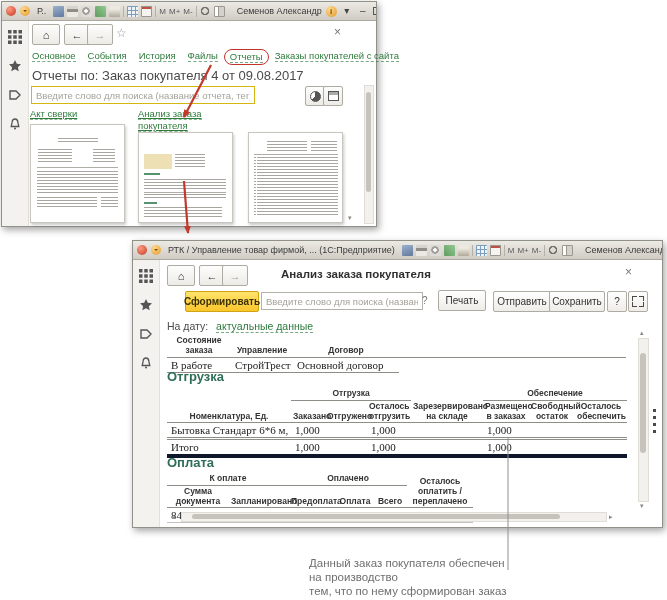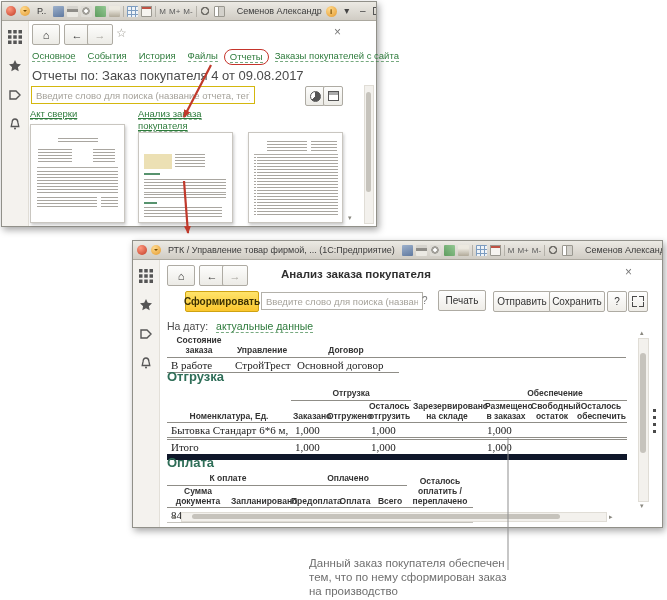--- a/index.html
+++ b/index.html
@@ -73,21 +73,21 @@
   .sb-arrow{position:absolute;font-size:7px;color:#8a8880;line-height:7px;}
   .dots{position:absolute;width:3px;height:26px;background:repeating-linear-gradient(to bottom,#4a4a4a 0 3px,transparent 3px 7px);}
   
   .sect{position:absolute;font-size:13px;font-weight:bold;color:#2f6e58;}
   table.rep{border-collapse:collapse;table-layout:fixed;}
   table.rep th{font-size:8.5px;font-weight:bold;color:#333;text-align:center;vertical-align:bottom;padding:1px 2px;line-height:1.15;}
   table.rep td{font-size:11px;color:#222;padding:1px 4px;white-space:nowrap;overflow:hidden;font-family:Liberation Serif, serif;}
   .gline{border-bottom:1px solid #8f8d87;}
   .hline th{border-bottom:1px solid #8f8d87;}
   .r-prod td{border-bottom:3px double #8f8d87;}
-  .r-tot td{border-bottom:6px solid #0f172a;margin-left:37px;}
+  .r-tot td{border-bottom:4px solid #0f172a;margin-left:37px;}
   .r-pay td{border-bottom:1px solid #c4c2bc;color:#4d4d4d;}
   .num{text-align:left;}
   
   .ann{position:absolute;font-size:11.5px;line-height:14px;color:#6f6f6f;}
   .overlay{position:absolute;left:0;top:0;z-index:40;pointer-events:none;}
 </style>
 </head>
 <body>
 
 <div class="canvas">
@@ -421,17 +421,17 @@
         <path d="M0,0 L8,3.5 L0,7 Z" fill="#c0392b"></path>
       </marker>
     </defs>
     <line x1="211" y1="65" x2="184" y2="117" stroke="#c0392b" stroke-width="2.2" marker-end="url(#ah)"></line>
     <line x1="184" y1="181" x2="188" y2="233" stroke="#c0392b" stroke-width="2.2" marker-end="url(#ah)"></line>
     <line x1="508" y1="437" x2="508" y2="570" stroke="#8f8f8f" stroke-width="1"></line>
   </svg>
 
   <div class="ann" style="left:309px;top:556px;">
     <div>Данный заказ покупателя обеспечен</div>
+    <div>на производство</div>
     <div>тем, что по нему сформирован заказ</div>
-    <div>на производство</div>
   </div>
 
 </div>
 
 </body></html>

